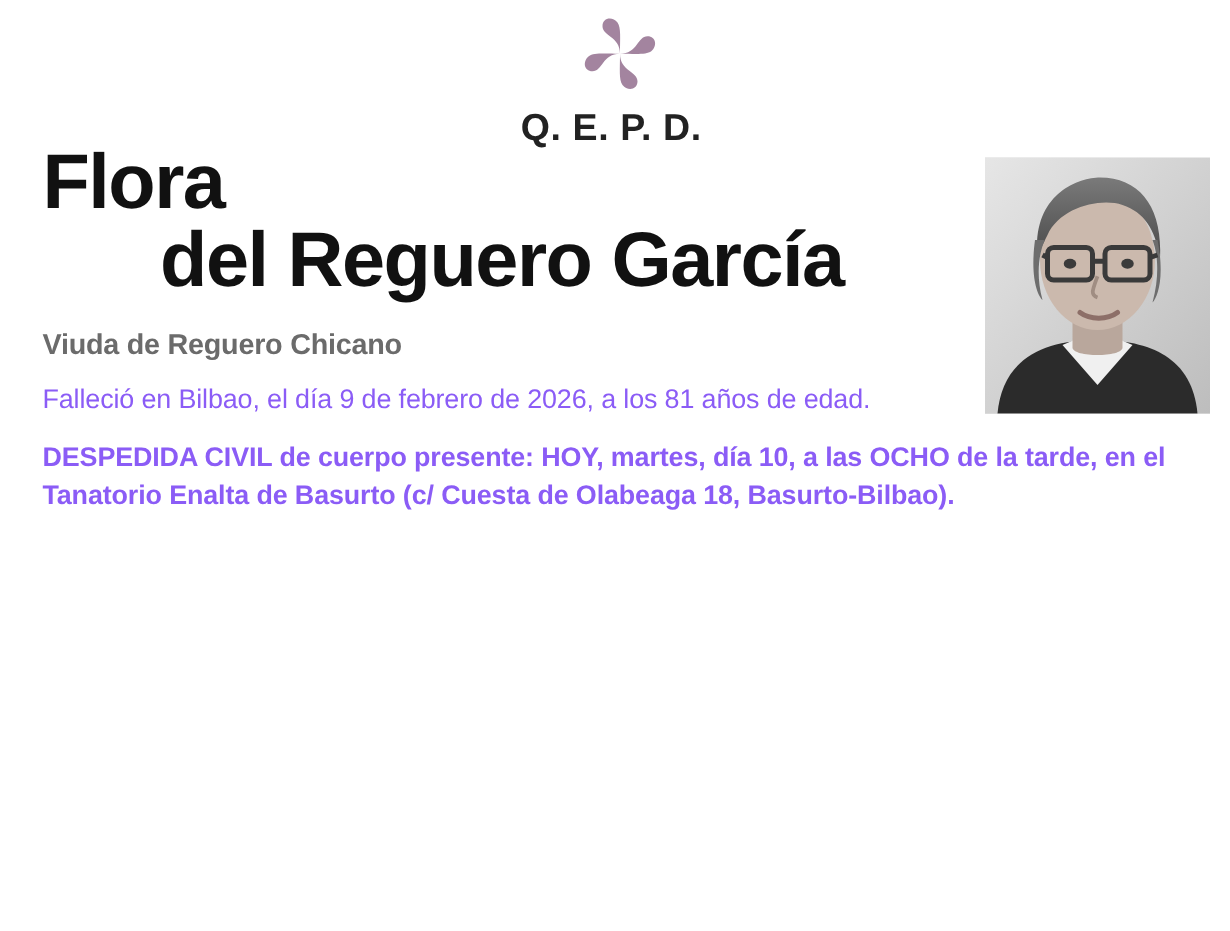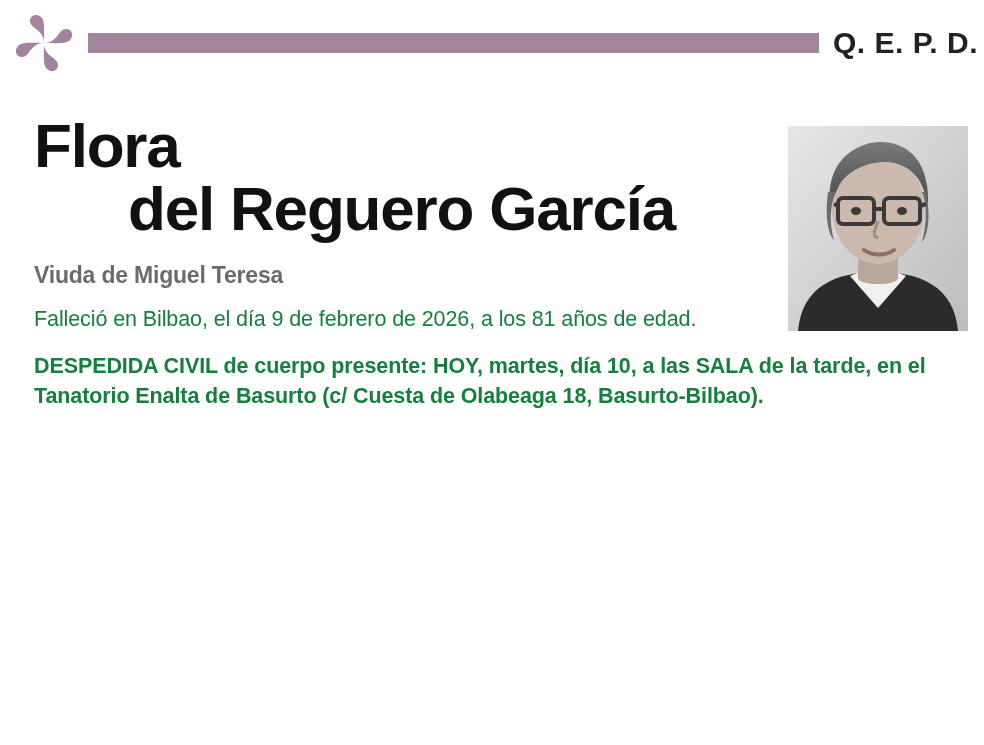--- a/index.html
+++ b/index.html
@@ -20,20 +20,21 @@
     overflow: hidden;
   }
 
   
   .header {
     position: relative;
     height: 86px;
     padding: 0;
     display: flex;
     align-items: center;
+    flex-direction: column;
   }
   .emblem {
     width: 72px;
     height: 86px;
     margin-left: 8px;
     flex: 0 0 auto;
     display: flex;
     align-items: center;
     justify-content: center;
   }
@@ -83,21 +84,21 @@
     font-size: 23px;
     color: #6b6b6b;
     margin: 22px 0 0 0;
     letter-spacing: -0.2px;
   }
 
   p.para {
     font-family: "Liberation Sans", sans-serif;
     font-size: 21.5px;
     line-height: 1.35;
-    color: #15803d;
+    color: #8b5cf6;
     margin: 16px 0 0 0;
     letter-spacing: -0.1px;
   }
   p.para.bold {
     font-weight: bold;
     margin-top: 18px;
   }
   p.para.tight { margin-top: 14px; }
 
   
@@ -175,22 +176,22 @@
       </svg>
     </div>
 
     <div class="name-block">
       <h1 class="name">
         <span>Flora</span>
         <span class="line2">del Reguero García</span>
       </h1>
     </div>
 
-    <div class="subtitle">Viuda de Miguel Teresa</div>
+    <div class="subtitle">Viuda de Reguero Chicano</div>
 
     <p class="para">Falleció en Bilbao, el día 9 de febrero de 2026, a los 81 años de edad.</p>
 
 
-    <p class="para bold">DESPEDIDA CIVIL de cuerpo presente: HOY, martes, día 10, a las SALA de la tarde, en el Tanatorio Enalta de Basurto (c/ Cuesta de Olabeaga 18, Basurto-Bilbao).</p>
+    <p class="para bold">DESPEDIDA CIVIL de cuerpo presente: HOY, martes, día 10, a las OCHO de la tarde, en el Tanatorio Enalta de Basurto (c/ Cuesta de Olabeaga 18, Basurto-Bilbao).</p>
 
 
   </div>
 </div>
 
 </body></html>

